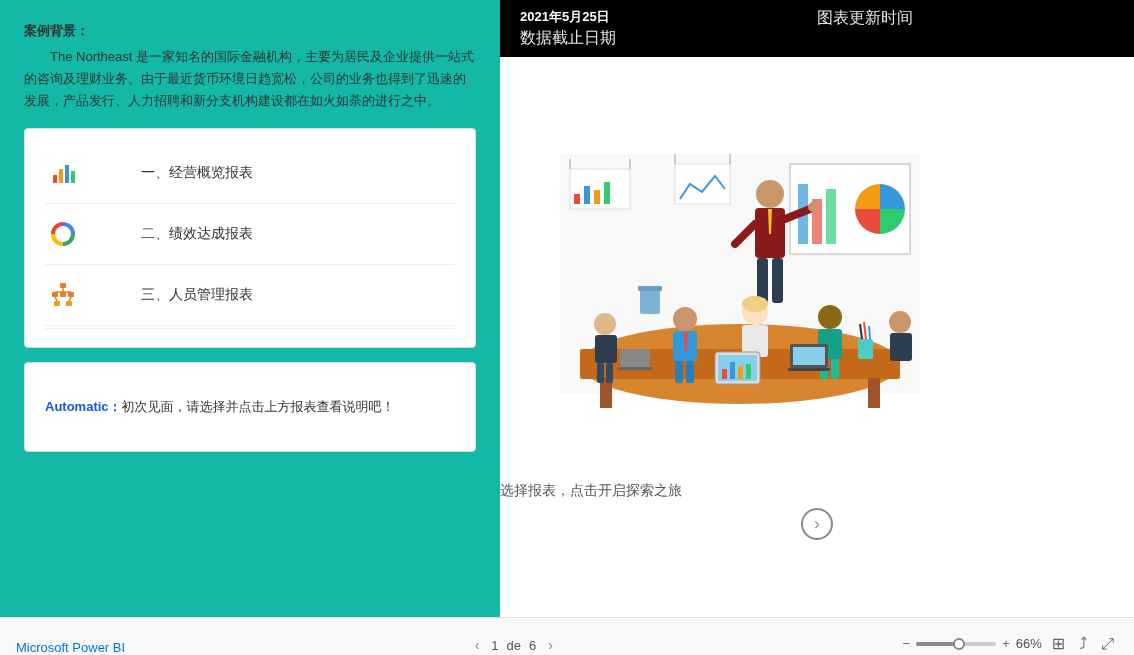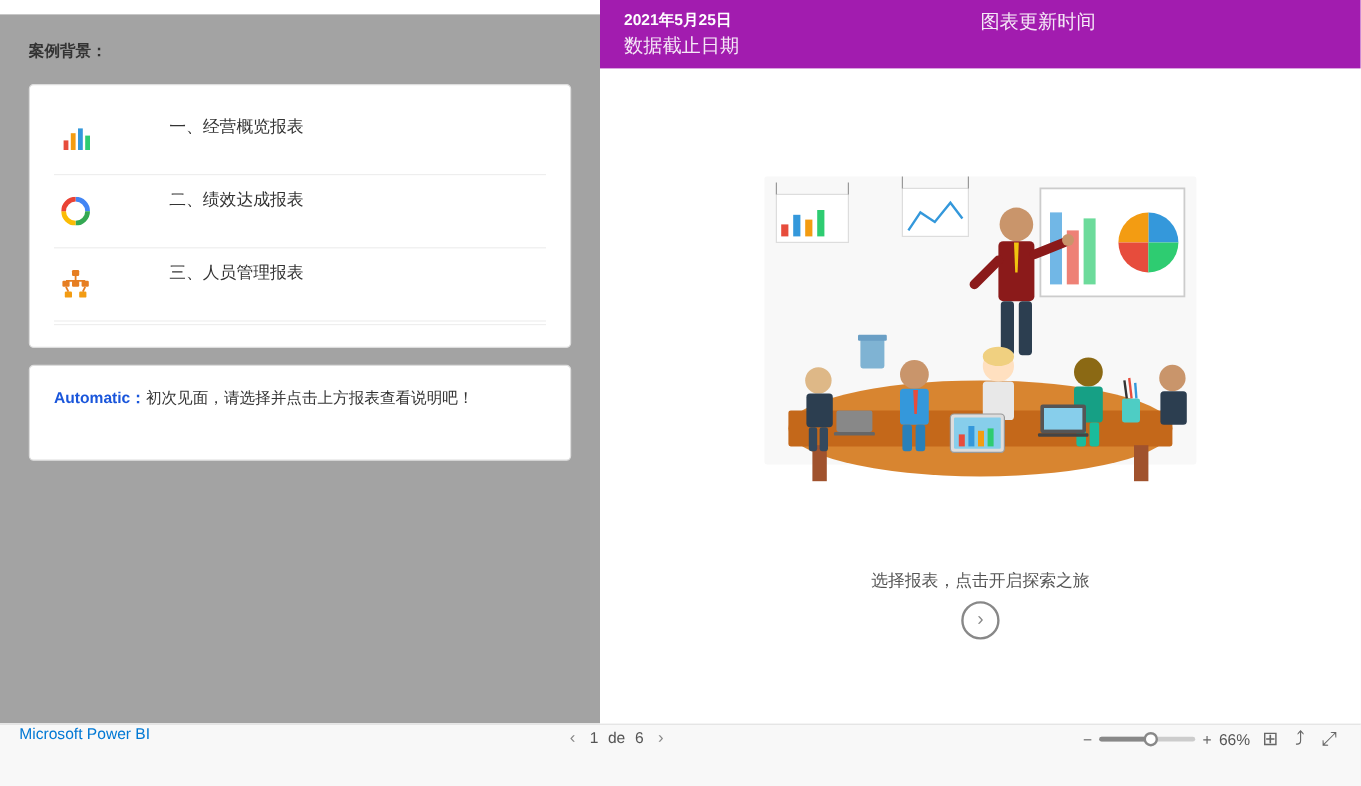--- a/index.html
+++ b/index.html
@@ -16,23 +16,22 @@
       flex: 1;
       display: flex;
       background: white;
       overflow: hidden;
     }
     
     .left-panel {
       width: 500px;
       padding: 20px 24px;
       overflow-y: auto;
-      background: #a3a3a3;
+      background: #14b8a6;
       flex-shrink: 0;
-      margin-top: 12px;
     }
     .case-background {
       font-size: 13px;
       color: #333;
       line-height: 1.7;
       margin-bottom: 16px;
     }
     .case-background .title {
       font-weight: bold;
       display: block;
@@ -40,21 +39,21 @@
     }
     .reports-box {
       border: 1px solid #ddd;
       border-radius: 4px;
       padding: 16px 20px;
       margin-bottom: 14px;
       background: white;
     }
     .report-item {
       display: flex;
-      align-items: flex-start;
+      align-items: center;
       padding: 10px 0;
       font-size: 14px;
       color: #333;
       cursor: pointer;
       border-radius: 4px;
     }
     .report-icon {
       width: 36px;
       height: 36px;
       display: flex;
@@ -62,63 +61,63 @@
       justify-content: center;
       margin-right: 60px;
       flex-shrink: 0;
     }
     .report-label {
       font-size: 14px;
     }
     .automatic-note {
       border: 1px solid #ddd;
       border-radius: 4px;
-      padding: 16px 20px;
+      padding: 33px 20px;
       font-size: 13px;
       color: #333;
       line-height: 1.7;
       min-height: 80px;
       background: white;
     }
     .automatic-note .auto-name {
       color: #1a56db;
       font-weight: bold;
     }
     
     .right-panel {
       flex: 1;
       display: flex;
       flex-direction: column;
       background: white;
       position: relative;
     }
     .date-header {
       display: flex;
-      background: #a21caf;
+      background: #000000;
       color: white;
       padding: 8px 20px;
     }
     .date-col {
       flex: 1;
       font-size: 12px;
     }
     .date-value {
       font-size: 13px;
       font-weight: bold;
       margin-bottom: 2px;
     }
     .date-label {
       font-size: 16px;
       opacity: 0.9;
     }
     .illustration-area {
       flex: 1;
       display: flex;
       flex-direction: column;
-      align-items: center;
+      align-items: flex-start;
       justify-content: center;
       position: relative;
     }
     
     .illustration-svg {
       width: 480px;
       height: 340px;
     }
     .bottom-text {
       text-align: center;
@@ -134,25 +133,25 @@
       display: flex;
       align-items: center;
       justify-content: center;
       margin: 8px auto 0;
       cursor: pointer;
       color: #888;
       font-size: 16px;
     }
     
     .bottom-bar {
-      height: 52px;
+      height: 38px;
       background: #f8f8f8;
       border-top: 1px solid #e0e0e0;
       display: flex;
-      align-items: flex-start;
+      align-items: flex-end;
       justify-content: space-between;
       padding: 0 16px;
     }
     .powerbi-link {
       color: #0078d4;
       font-size: 13px;
       text-decoration: none;
       font-weight: 500;
     }
     .page-nav {
@@ -213,20 +212,21 @@
     }
   </style>
 </head>
 <body>
 
 <div class="main-area">
 
   <div class="left-panel">
     <div class="case-background">
       <span class="title">案例背景：</span>
+      <p style="text-indent:2em; margin-bottom:8px;">  The Northeast 是一家知名的国际金融机构，主要为居民及企业提供一站式的咨询及理财业务。由于最近货币环境日趋宽松，公司的业务也得到了迅速的发展，产品发行、人力招聘和新分支机构建设都在如火如荼的进行之中。</p>
     </div>
 
     <div class="reports-box">
 
       <div class="report-item">
         <div class="report-icon">
           <svg width="24" height="24" viewBox="0 0 24 24">
             <rect x="2" y="14" width="4" height="8" fill="#e74c3c"></rect>
             <rect x="8" y="8" width="4" height="14" fill="#f39c12"></rect>
             <rect x="14" y="4" width="4" height="18" fill="#3498db"></rect>

